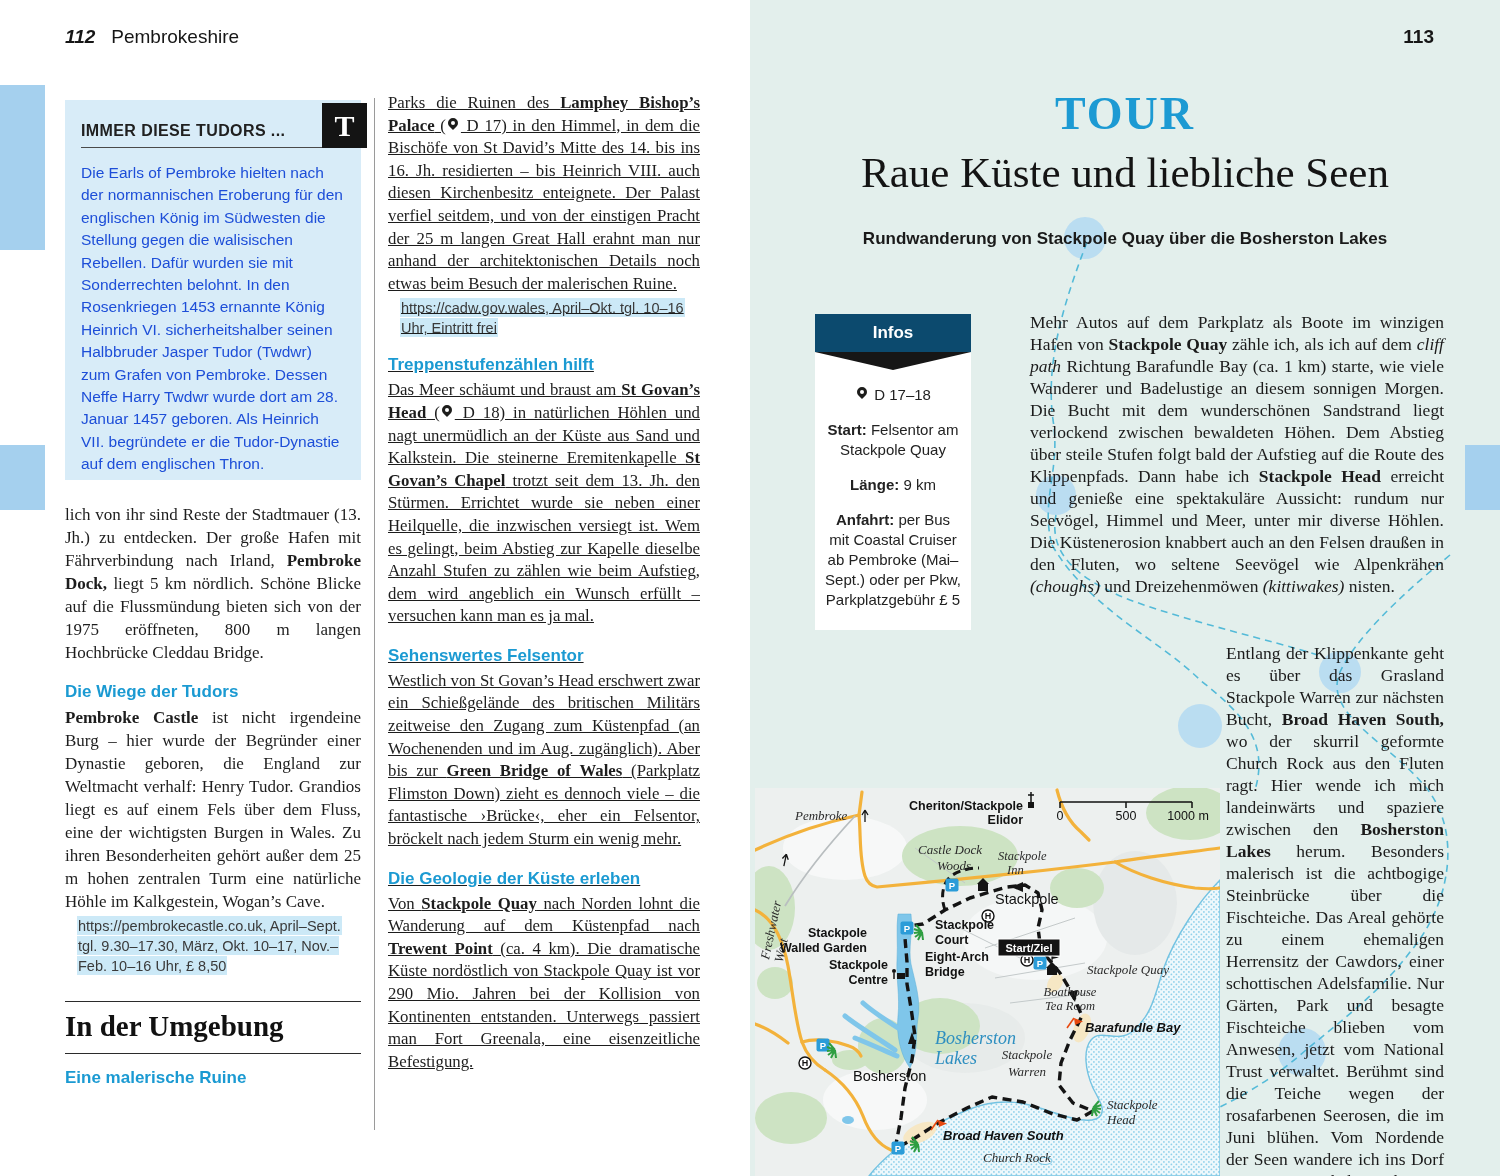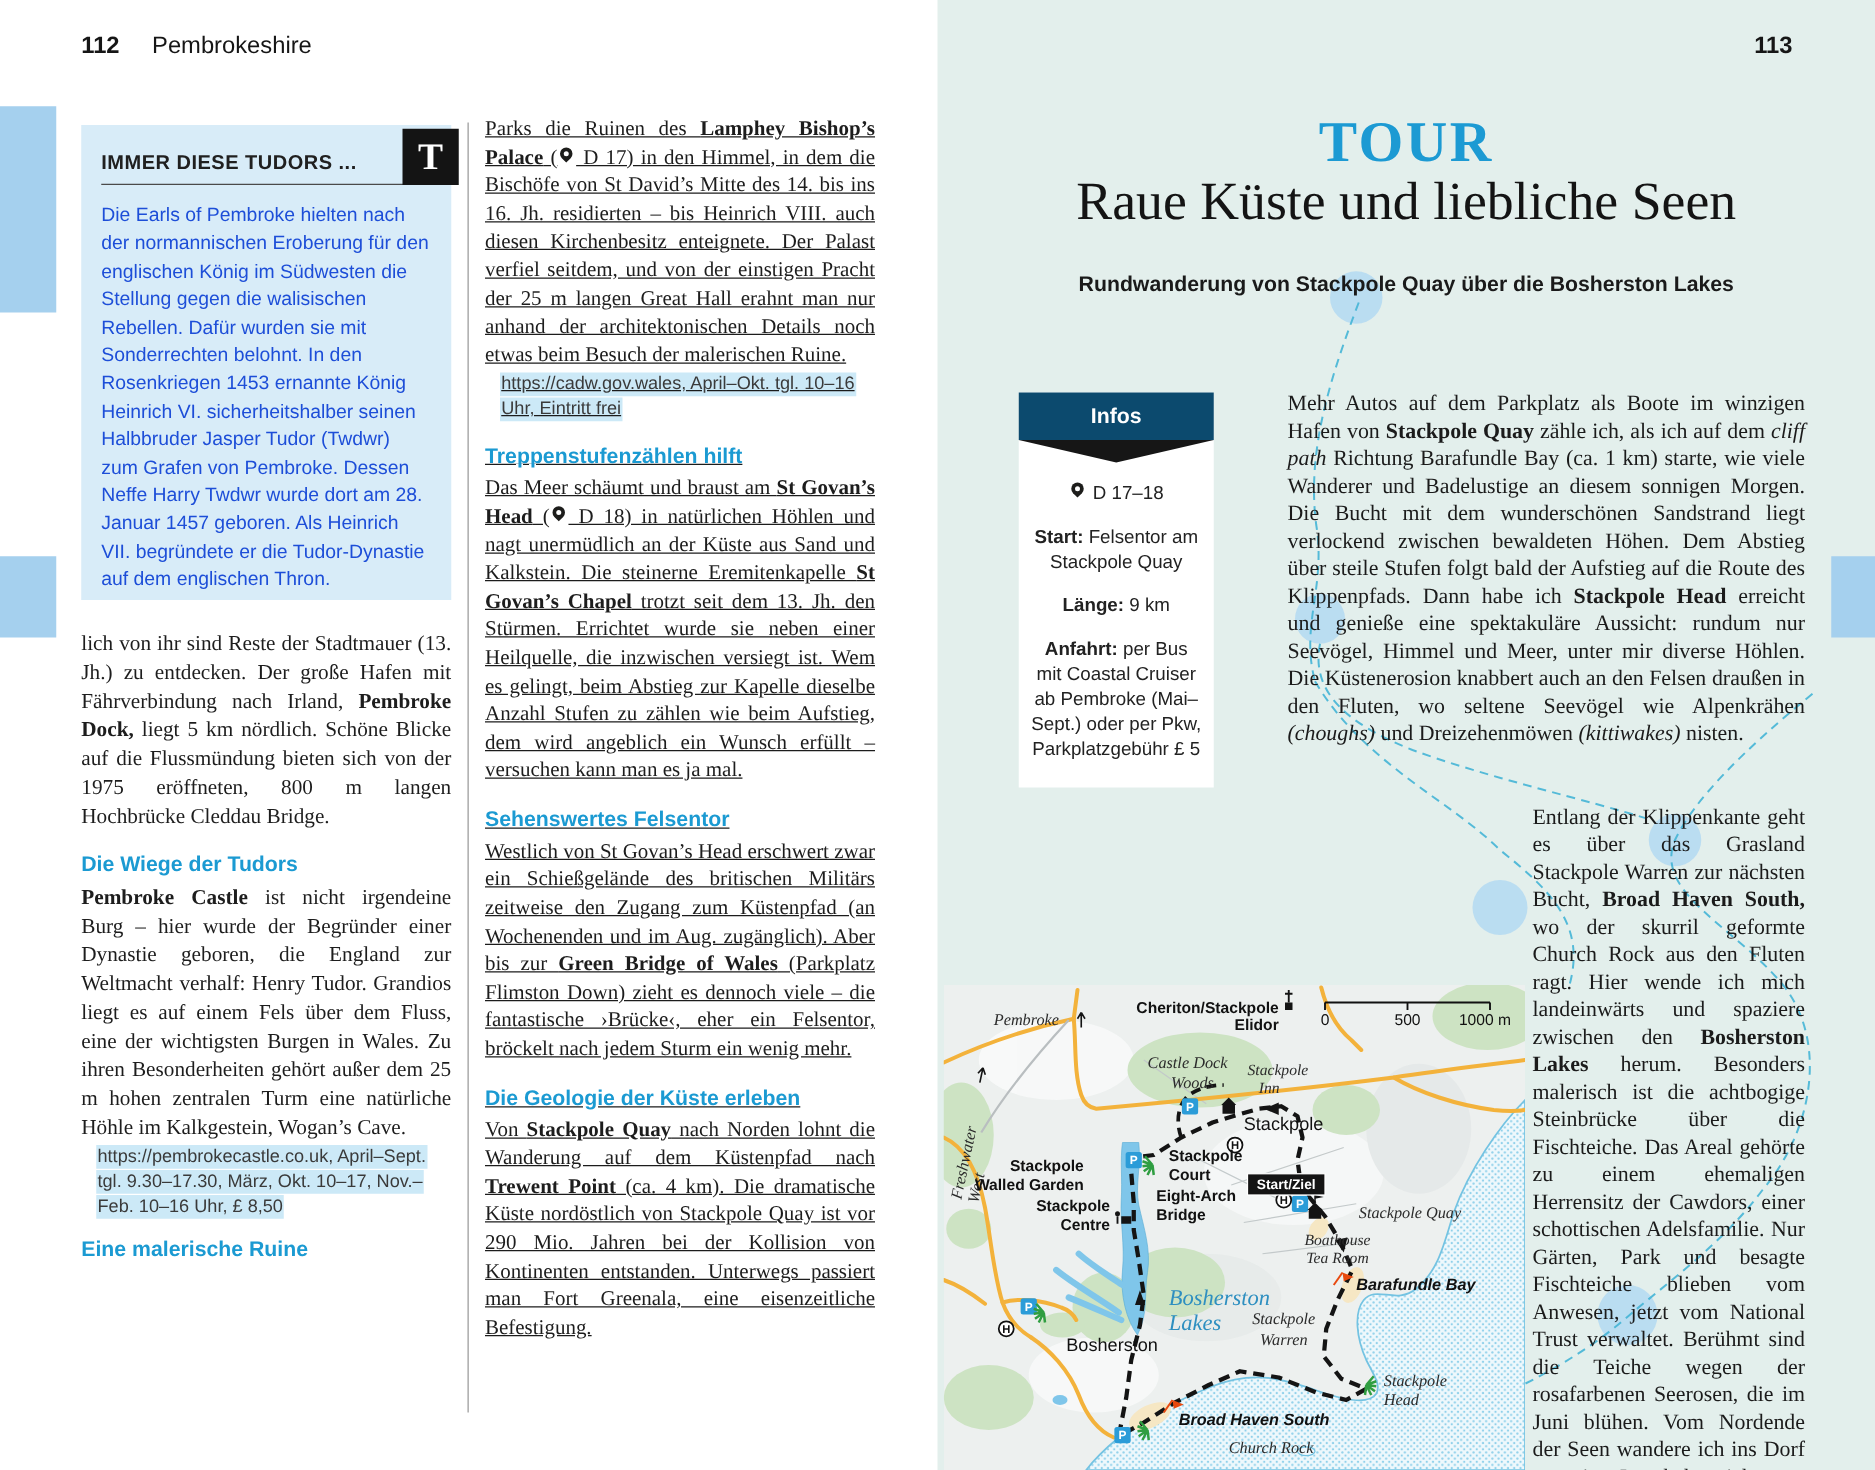--- a/index.html
+++ b/index.html
@@ -11,21 +11,21 @@
            margin:18px 0 4px 0;}
   .infoline{font-family:"Liberation Sans",sans-serif;font-size:14.5px;line-height:20px;color:#3a3a3a;
             text-align:left;margin-top:2px;margin-left:12px;}
   .hl{background:#cce9f7;box-decoration-break:clone;-webkit-box-decoration-break:clone;padding:1.5px 1px;}
   .pin{display:inline-block;position:relative;width:10px;height:14px;margin:0 3px -1px 2px;}
   .pin::before{content:"";position:absolute;left:0;top:0;width:10px;height:10px;background:#1d1d1b;
                border-radius:50% 50% 50% 0;transform:rotate(-45deg);}
   .pin::after{content:"";position:absolute;left:3px;top:3px;width:4px;height:4px;background:#fff;border-radius:50%;}
   
   .pg-head{position:absolute;left:65px;top:26px;font-family:"Liberation Sans",sans-serif;font-size:19px;color:#161616;}
-  .pg-head b{margin-right:26px;}
+  .pg-head b{margin-right:16px;font-style:italic;}
   .edge-tab{position:absolute;background:#a5d0ee;}
   .tab1{left:0;top:85px;width:45px;height:165px;}
   .tab2{left:0;top:445px;width:45px;height:65px;}
   .tab3{right:0;top:445px;width:35px;height:65px;}
   .tipbox{position:absolute;left:65px;top:100px;width:264px;height:348px;background:#d8ecf8;padding:16px;}
   .t-badge{position:absolute;top:3px;right:-6px;width:45px;height:45px;background:#141414;color:#fff;
            display:flex;align-items:center;justify-content:center;
            font-family:"Liberation Serif",serif;font-weight:700;font-size:30px;}
   .tip-title{font-family:"Liberation Sans",sans-serif;font-size:16px;font-weight:700;letter-spacing:.4px;
              color:#202020;margin:6px 0 14px 0;padding-bottom:7px;border-bottom:1.5px solid #4a4a4a;width:252px;}
@@ -38,21 +38,21 @@
   .big-head{font-family:"Liberation Serif",serif;font-weight:700;font-size:29px;margin:8px 0 10px 0;color:#111;}
   .sect{margin-top:26px;}
   
   .page-right-bg{position:absolute;left:750px;top:0;width:750px;height:1176px;background:#e3efec;}
   .pg-num-r{position:absolute;right:66px;top:26px;font-family:"Liberation Sans",sans-serif;
             font-weight:700;font-size:19px;color:#161616;z-index:2;}
   .deco{position:absolute;left:750px;top:0;width:750px;height:1176px;z-index:1;pointer-events:none;}
   .r-titles{position:absolute;left:760px;top:90px;width:730px;text-align:center;z-index:2;}
   .kicker{font-family:"Liberation Serif",serif;font-weight:700;font-size:46px;line-height:48px;
           color:#1c9ad3;letter-spacing:2px;margin:0;}
-  .tour-title{font-family:"Liberation Serif",serif;font-weight:400;font-size:43px;line-height:48px;color:#141414;margin:0;}
+  .tour-title{font-family:"Liberation Serif",serif;font-weight:400;font-size:43px;line-height:48px;color:#141414;margin:11px;}
   .tour-sub{font-family:"Liberation Sans",sans-serif;font-weight:700;font-size:17px;color:#1a1a1a;margin-top:32px;}
   .infobox{position:absolute;left:815px;top:314px;width:156px;background:#ffffff;z-index:2;
            font-family:"Liberation Sans",sans-serif;text-align:center;padding-bottom:20px;}
   .infobox .banner{background:#0c4a6e;color:#fff;font-weight:700;font-size:17px;height:38px;
                    display:flex;align-items:center;justify-content:center;}
   .infobox .notch{width:0;height:0;border-left:78px solid transparent;border-right:78px solid transparent;
                   border-top:18px solid #161616;}
   .infobox .row{font-size:15px;line-height:20px;color:#222;margin:15px 10px 0 10px;}
   .r-body{position:absolute;left:1030px;width:414px;z-index:2;font-size:17.5px;line-height:22px;
           text-align:justify;color:#1b1b1b;}
@@ -92,20 +92,25 @@
     <p class="tip-body">Die Earls of Pembroke hielten nach der normannischen Eroberung für den englischen König im Südwesten die Stellung gegen die walisischen Rebellen. Dafür wurden sie mit Sonderrechten belohnt. In den Rosenkriegen 1453 ernannte König Heinrich VI. sicherheitshalber seinen Halbbruder Jasper Tudor (Twdwr) zum Grafen von Pembroke. Dessen Neffe Harry Twdwr wurde dort am 28. Januar 1457 geboren. Als Heinrich VII. begründete er die Tudor-Dynastie auf dem englischen Thron.</p>
   </aside>
 
   <div class="col-divider"></div>
 
   <div class="col1">
     <p class="body-serif" style="margin:0"><span>lich von ihr sind Reste der Stadtmauer (13. Jh.) zu entdecken. Der große Hafen mit Fährverbindung nach Irland, </span><span style="font-weight: 700;">Pembroke Dock,</span><span> liegt 5 km nördlich. Schöne Blicke auf die Flussmündung bieten sich von der 1975 eröffneten, 800 m langen Hochbrücke Cleddau Bridge.</span></p>
     <h4 class="subhead">Die Wiege der Tudors</h4>
     <p class="body-serif" style="margin:0"><span style="font-weight: 700;">Pembroke Castle</span><span> ist nicht irgendeine Burg – hier wurde der Begründer einer Dynastie geboren, die England zur Weltmacht verhalf: Henry Tudor. Grandios liegt es auf einem Fels über dem Fluss, eine der wichtigsten Burgen in Wales. Zu ihren Besonderheiten gehört außer dem 25 m hohen zentralen Turm eine natürliche Höhle im Kalkgestein, Wogan’s Cave.</span></p>
     <p class="infoline"><span class="hl">https://pembrokecastle.co.uk, April–Sept. tgl. 9.30–17.30, März, Okt. 10–17, Nov.–Feb. 10–16 Uhr, £ 8,50</span></p>
+    <div class="sect">
+      <div class="rule"></div>
+      <h2 class="big-head">In der Umgebung</h2>
+      <div class="rule"></div>
+    </div>
     <h4 class="subhead" style="margin-top:14px">Eine malerische Ruine</h4>
   </div>
 
   <div class="col2">
     <p class="body-serif" style="margin:0"><span>Parks die Ruinen des </span><span style="font-weight: 700;">Lamphey Bishop’s Palace</span><span> (</span><span class="pin"></span><span> D 17) in den Himmel, in dem die Bischöfe von St David’s Mitte des 14. bis ins 16. Jh. residierten – bis Heinrich VIII. auch diesen Kirchenbesitz enteignete. Der Palast verfiel seitdem, und von der einstigen Pracht der 25 m langen Great Hall erahnt man nur anhand der architektonischen Details noch etwas beim Besuch der malerischen Ruine.</span></p>
     <p class="infoline"><span class="hl">https://cadw.gov.wales, April–Okt. tgl. 10–16 Uhr, Eintritt frei</span></p>
     <h4 class="subhead">Treppenstufenzählen hilft</h4>
     <p class="body-serif" style="margin:0"><span>Das Meer schäumt und braust am </span><span style="font-weight: 700;">St Govan’s Head</span><span> (</span><span class="pin"></span><span> D 18) in natürlichen Höhlen und nagt unermüdlich an der Küste aus Sand und Kalkstein. Die steinerne Eremitenkapelle </span><span style="font-weight: 700;">St Govan’s Chapel</span><span> trotzt seit dem 13. Jh. den Stürmen. Errichtet wurde sie neben einer Heilquelle, die inzwischen versiegt ist. Wem es gelingt, beim Abstieg zur Kapelle dieselbe Anzahl Stufen zu zählen wie beim Aufstieg, dem wird angeblich ein Wunsch erfüllt – versuchen kann man es ja mal.</span></p>
     <h4 class="subhead">Sehenswertes Felsentor</h4>
     <p class="body-serif" style="margin:0"><span>Westlich von St Govan’s Head erschwert zwar ein Schießgelände des britischen Militärs zeitweise den Zugang zum Küstenpfad (an Wochenenden und im Aug. zugänglich). Aber bis zur </span><span style="font-weight: 700;">Green Bridge of Wales</span><span> (Parkplatz Flimston Down) zieht es dennoch viele – die fantastische ›Brücke‹, eher ein Felsentor, bröckelt nach jedem Sturm ein wenig mehr.</span></p>

